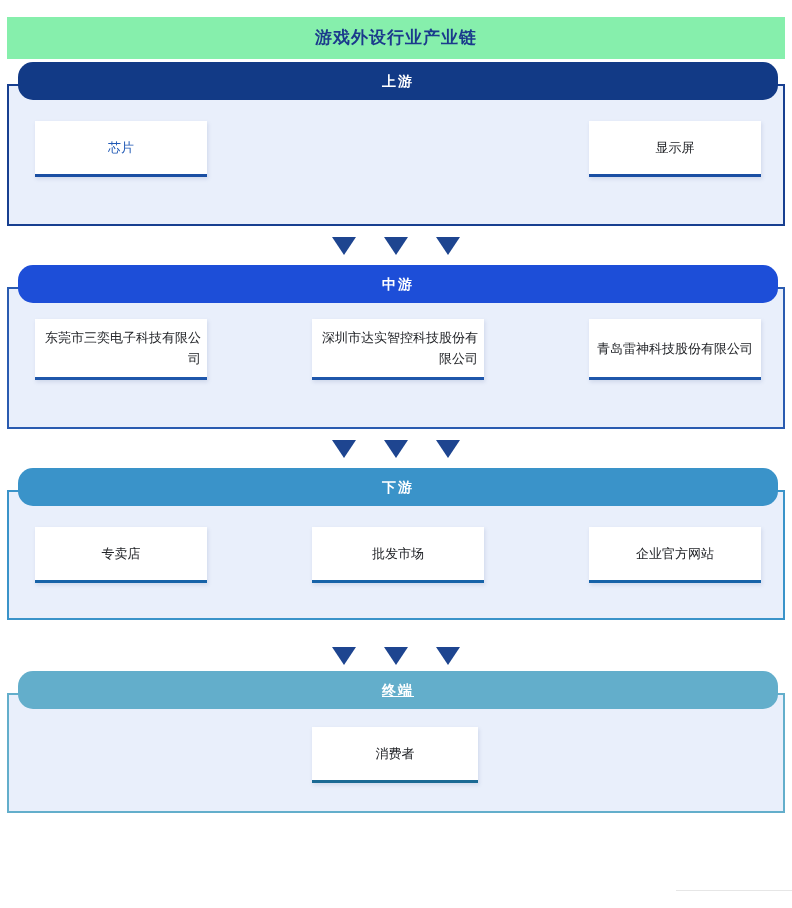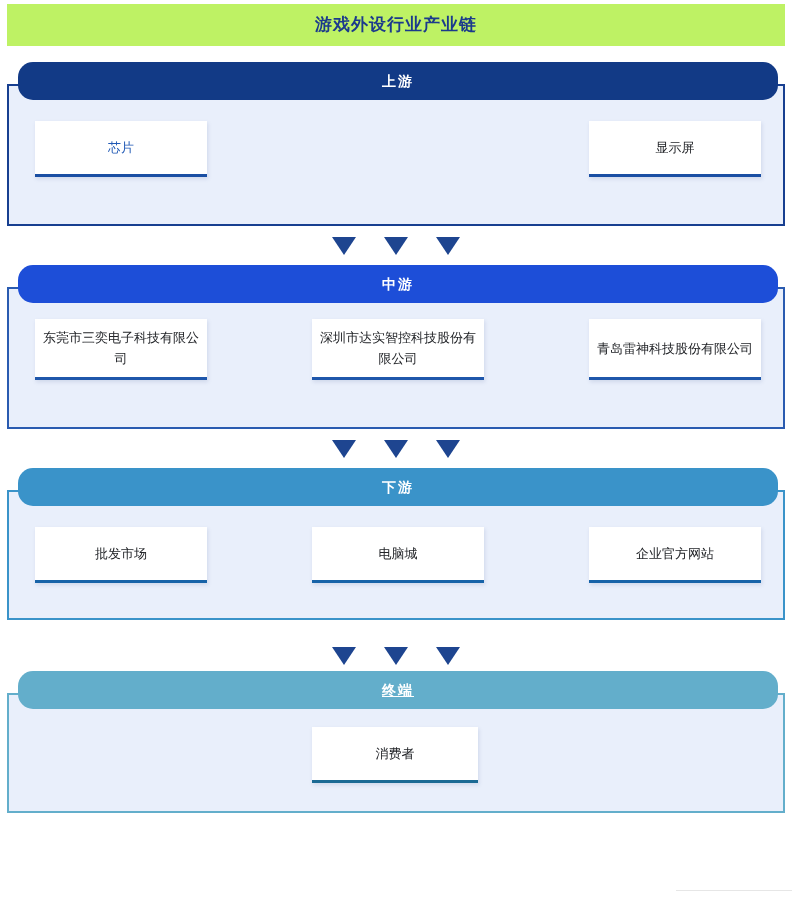--- a/index.html
+++ b/index.html
@@ -12,24 +12,24 @@
     height: 908px;
     font-family: "Liberation Sans", "DejaVu Sans", sans-serif;
     position: relative;
     overflow: hidden;
   }
 
   
   .title-band {
     position: absolute;
     left: 7px;
-    top: 4px;
+    top: 17px;
     width: 778px;
     height: 42px;
-    background: #bef264;
+    background: #86efac;
   }
   .title-text {
     position: absolute;
     left: 0;
     top: 0;
     width: 778px;
     height: 42px;
     line-height: 42px;
     text-align: center;
     font-size: 17px;
@@ -81,21 +81,21 @@
     box-sizing: border-box;
   }
   .card {
     width: 172px;
     min-height: 56px;
     background: #ffffff;
     box-sizing: border-box;
     display: flex;
     align-items: center;
     justify-content: center;
-    text-align: center;
+    text-align: right;
     font-size: 13px;
     color: #222428;
     line-height: 21px;
     padding: 8px 6px;
     box-shadow: 1px 2px 4px rgba(40,60,120,0.13);
     border-bottom: 3px solid #1a4fa3;
   }
   .card.link-text { color: #2059b5; }
 
   
@@ -190,22 +190,22 @@
 
 <div class="arrows arrows-2">
   <div class="arrow-tri"></div>
   <div class="arrow-tri"></div>
   <div class="arrow-tri"></div>
 </div>
 
 <div class="section sec-down">
   <div class="section-body">
     <div class="cards-row">
+      <div class="card">专卖店</div>
       <div class="card">批发市场</div>
-      <div class="card">电脑城</div>
       <div class="card">企业官方网站</div>
     </div>
   </div>
   <div class="section-header">下游</div>
 </div>
 
 <div class="arrows arrows-3">
   <div class="arrow-tri"></div>
   <div class="arrow-tri"></div>
   <div class="arrow-tri"></div>

